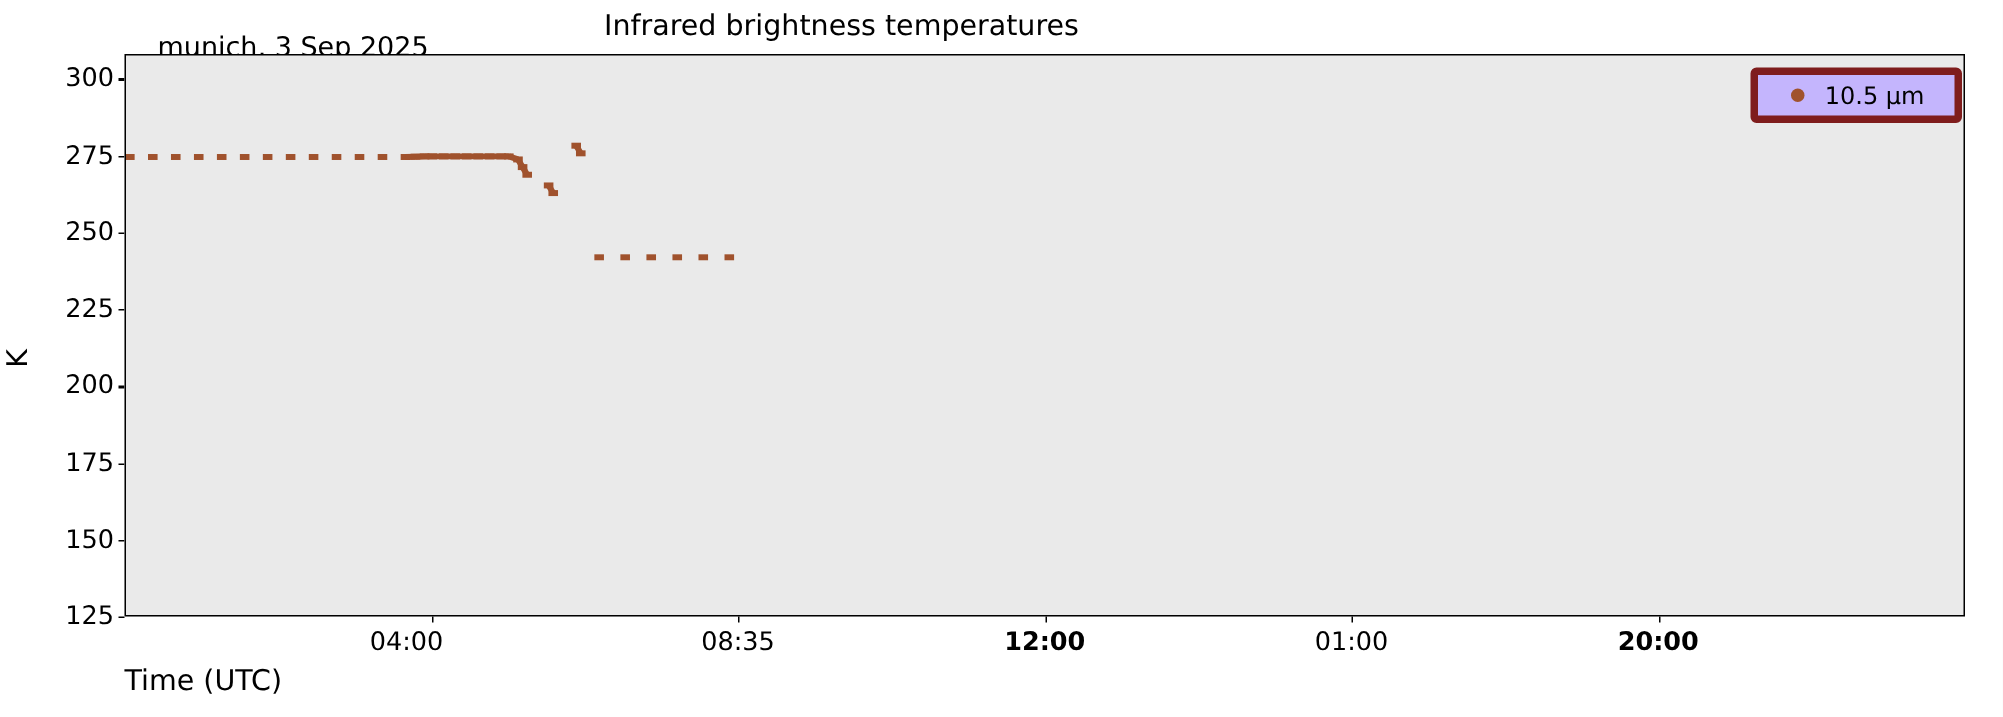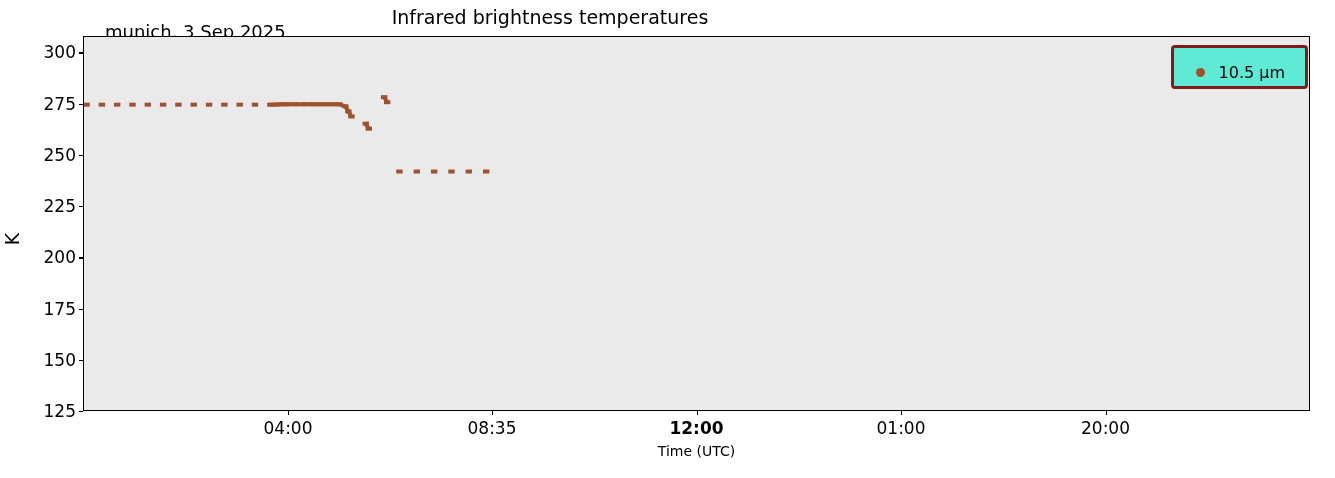--- a/index.html
+++ b/index.html
@@ -17,21 +17,21 @@
   #figure {
     position: relative;
     width: 1335px;
     height: 478px;
     background: #ffffff;
   }
 
   
   #fig-title {
     position: absolute;
-    left: 0;
+    left: 11px;
     top: 6px;
     width: 1100px;
     text-align: center;
     font-size: 19px;
     color: #000000;
     letter-spacing: 0px;
     white-space: nowrap;
   }
   #axes-subtitle {
     position: absolute;
@@ -97,22 +97,22 @@
     width: 76px;
     height: 478px;
   }
 
   
   #xlabel {
     position: absolute;
     left: 83px;
     width: 1227px;
     top: 443px;
-    text-align: center;
-    font-size: 14px;
+    text-align: left;
+    font-size: 19px;
     color: #000000;
   }
   .xtick {
     position: absolute;
     top: 418px;
     font-size: 17px;
     color: #000000;
     transform: translateX(-50%);
     white-space: nowrap;
   }
@@ -122,24 +122,24 @@
     width: 1.3px;
     height: 4px;
     background: #000000;
   }
 
   
   #legend {
     position: absolute;
     right: 27px;
     top: 45px;
-    background: #5eead4;
-    border: 3px solid #7f1d1d;
+    background: #c4b5fd;
+    border: 5px solid #7f1d1d;
     border-radius: 4px;
-    padding: 15px 10px 4px 8px;
+    padding: 4px 10px 4px 8px;
     display: flex;
     align-items: center;
     gap: 10px;
     box-sizing: border-box;
   }
   #legend-marker {
     width: 9px;
     height: 9px;
     border-radius: 50%;
     background: #a0522d;
@@ -234,29 +234,29 @@
           <line x1="255.63" y1="67.62" x2="261.76" y2="69.67" stroke="#a0522d" stroke-width="4" stroke-linecap="butt"></line>
           <line x1="261.76" y1="69.67" x2="264.83" y2="74.80" stroke="#a0522d" stroke-width="4" stroke-linecap="butt"></line>
           <line x1="264.83" y1="74.80" x2="267.90" y2="79.92" stroke="#a0522d" stroke-width="4" stroke-linecap="butt"></line>
           <line x1="282.21" y1="87.09" x2="285.28" y2="92.21" stroke="#a0522d" stroke-width="4" stroke-linecap="butt"></line>
           <line x1="300.62" y1="60.45" x2="303.68" y2="65.57" stroke="#a0522d" stroke-width="4" stroke-linecap="butt"></line>
         </g>
     </svg>
   </div>
 
   <div id="xaxis-ticks">
-      <div class="xtick" style="left: 288px;">04:00</div>
+      <div class="xtick" style="left: 271px;">04:00</div>
       <div class="xtick-mark" style="left: 287.5px;"></div>
       <div class="xtick" style="left: 492px;">08:35</div>
       <div class="xtick-mark" style="left: 492px;"></div>
       <div class="xtick" style="left: 696.5px; font-weight: bold;">12:00</div>
       <div class="xtick-mark" style="left: 696.5px;"></div>
       <div class="xtick" style="left: 901px;">01:00</div>
       <div class="xtick-mark" style="left: 901px;"></div>
-      <div class="xtick" style="left: 1105.5px;">20:00</div>
+      <div class="xtick" style="left: 1105.5px; font-weight: bold;">20:00</div>
       <div class="xtick-mark" style="left: 1105.5px;"></div>
     </div>
   <div id="xlabel">Time (UTC)</div>
 
   <div id="legend">
     <span id="legend-marker"></span>
     <span id="legend-label">10.5 µm</span>
   </div>
 
 </div>

